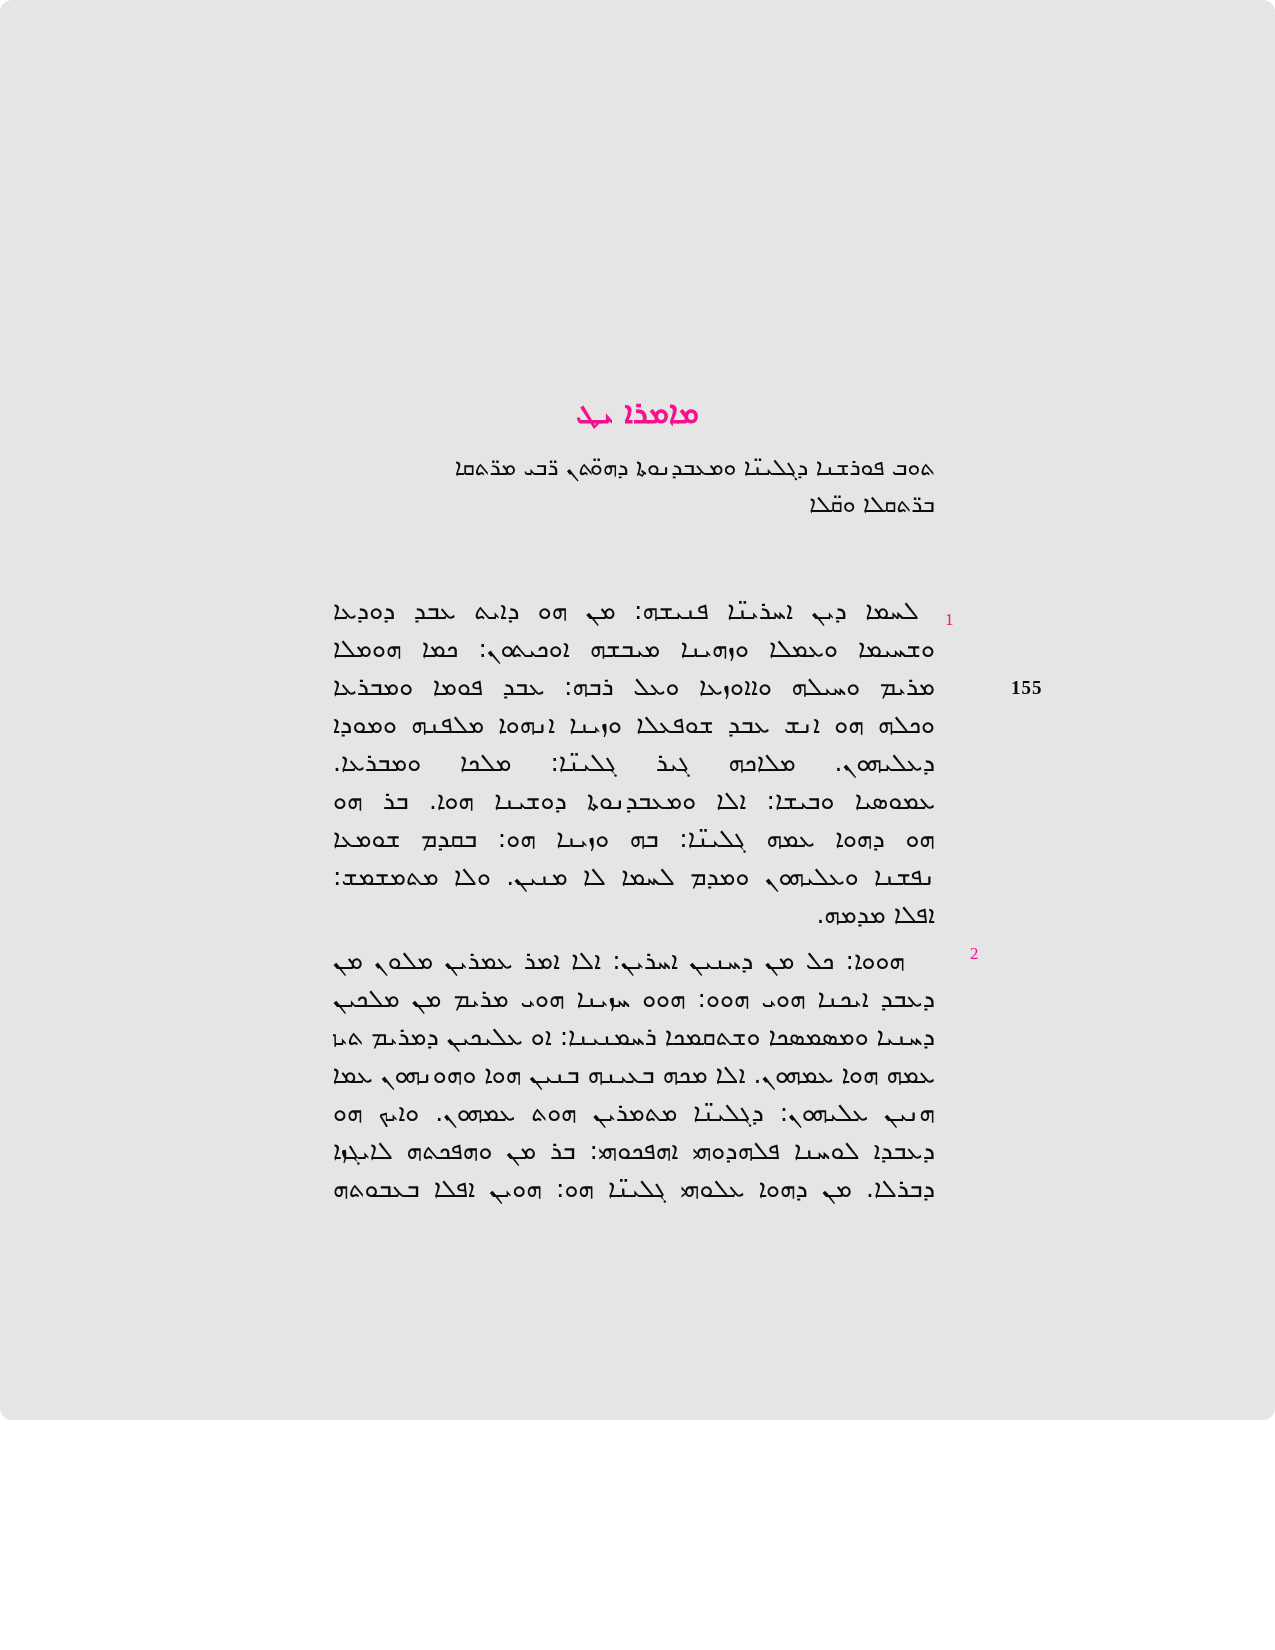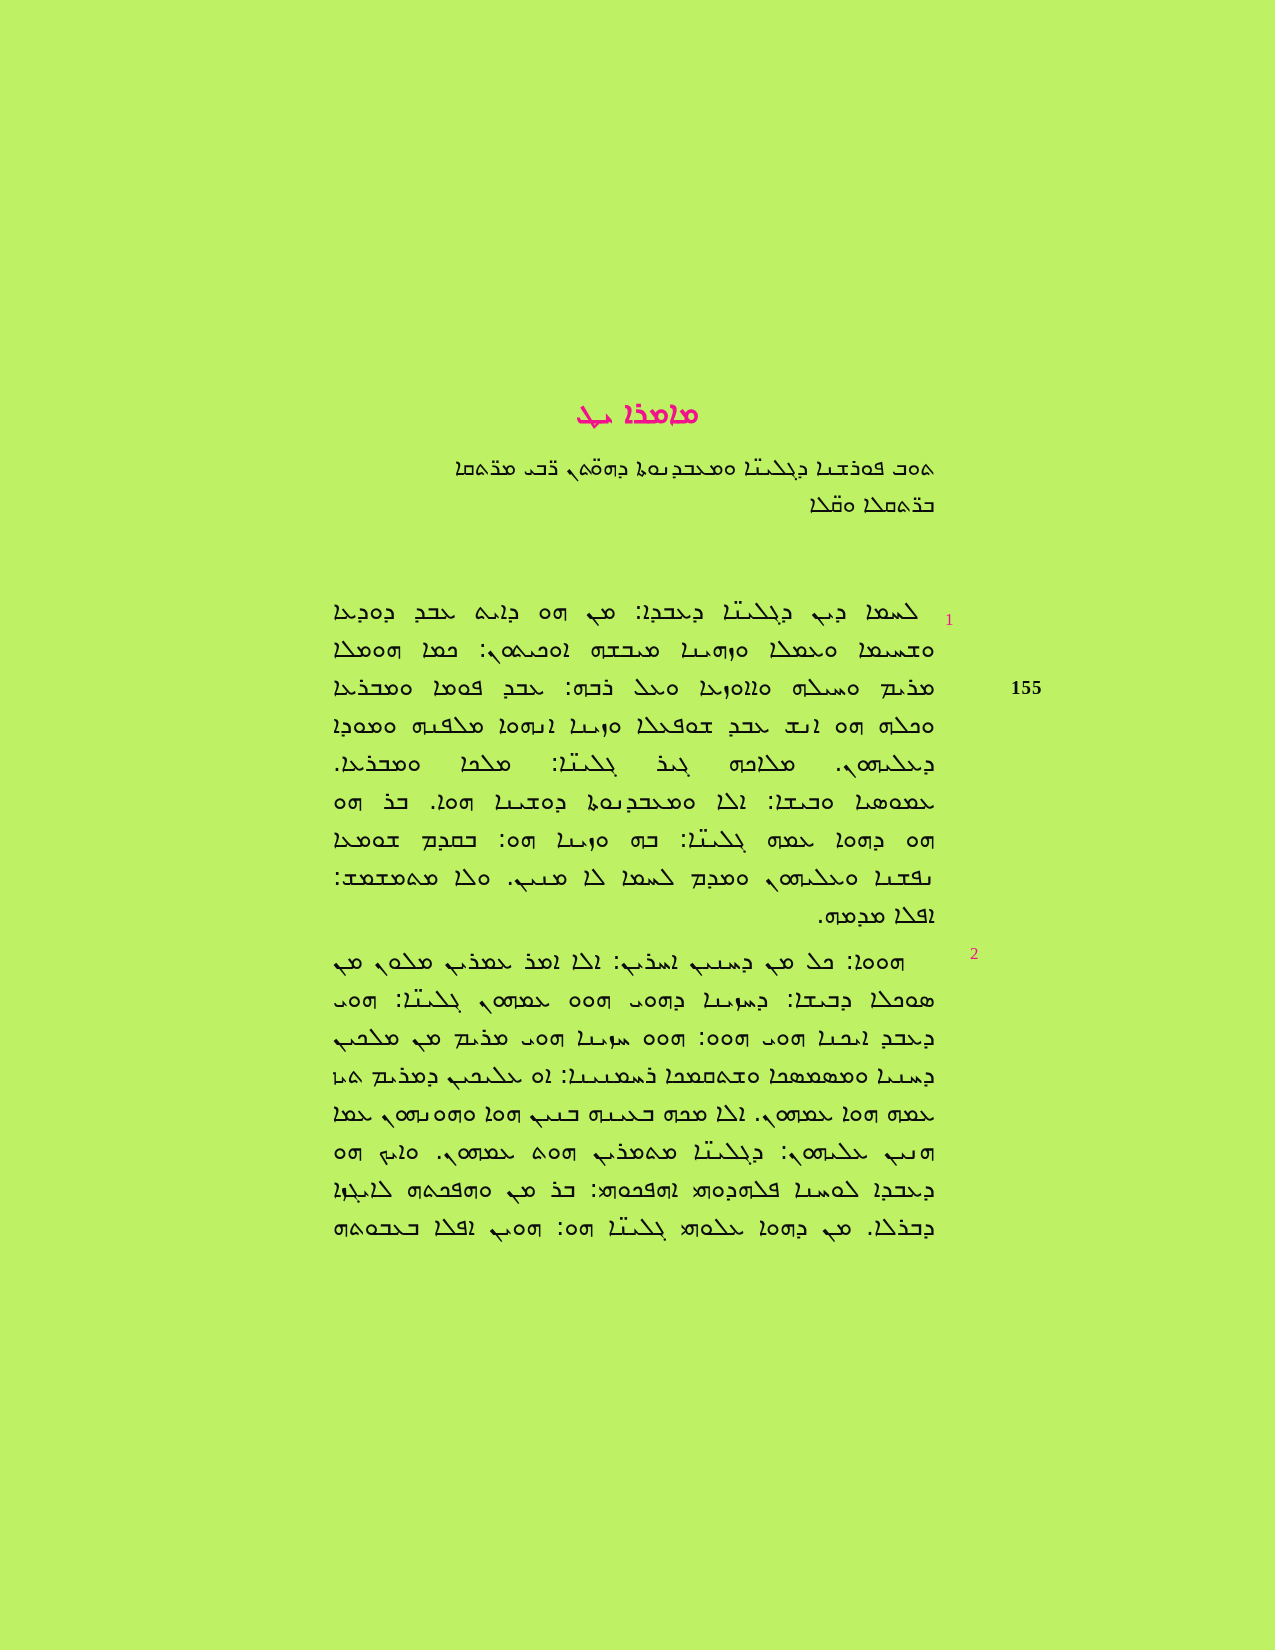--- a/index.html
+++ b/index.html
@@ -3,25 +3,26 @@
 <meta charset="utf-8">
 <style>
   html, body {
     margin: 0;
     padding: 0;
     background: #ffffff;
   }
   .page {
     position: relative;
     width: 1275px;
-    height: 1650px;
-    background: #bef264;
+    height: 1420px;
+    background: #e5e5e5;
     overflow: hidden;
     font-family: "DejaVu Sans", sans-serif;
     color: #0c0c0c;
+    border-radius: 12px;
   }
   
   .title {
     position: absolute;
     top: 394px;
     left: 0;
     width: 100%;
     text-align: center;
     direction: rtl;
     unicode-bidi: embed;
@@ -97,34 +98,33 @@
   <div class="title">ܡܐܡܪܐ ܝܛ</div>
 
   <div class="heading">
     <div>ܬܘܒ ܦܘܪܫܢܐ ܕܓܠܝܢ̈ܐ ܘܡܥܒܕܢܘܬܐ ܕܗܘ̈ܬܢ ܪ̈ܒܝ ܡܪ̈ܬܩܐ</div>
     <div>ܒܪ̈ܬܩܠܐ ܘܩ̈ܠܐ</div>
   </div>
 
   <div class="body">
 
     <div class="para">
-      <div class="bline indent-sm">ܠܚܡܐ ܕܝܢ ܕܓܠܝܢ̈ܐ ܕܥܒܕܐ: ܡܢ ܗܘ ܕܐܝܬ ܥܒܕ ܕܘܕܥܐ</div>
+      <div class="bline indent-sm">ܠܚܡܐ ܕܝܢ ܐܚܪܝܢ̈ܐ ܦܢܝܫܗ: ܡܢ ܗܘ ܕܐܝܬ ܥܒܕ ܕܘܕܥܐ</div>
       <div class="bline">ܘܫܚܝܡܐ ܘܥܡܠܐ ܘܙܗܝܢܐ ܡܝܒܫܗ ܐܘܟܝܬܘܢ: ܟܡܐ ܗܘܡܠܐ</div>
       <div class="bline">ܡܪܝܡ ܘܚܝܠܗ ܘܐܐܘܙܥܐ ܘܥܠ ܪܒܗ: ܥܒܕ ܦܘܡܐ ܘܡܒܪܥܐ</div>
       <div class="bline">ܘܟܠܗ ܗܘ ܐܢܫ ܥܒܕ ܫܘܦܥܠܐ ܘܙܝܢܐ ܐܢܗܘܐ ܡܠܦܢܗ ܘܡܘܕܐ</div>
       <div class="bline">ܕܥܠܝܗܘܢ. ܡܠܐܟܗ ܓܝܪ ܓܠܝܢ̈ܐ: ܡܠܟܐ ܘܡܒܪܥܐ.</div>
       <div class="bline">ܥܡܘܣܝܐ ܘܒܝܫܐ: ܐܠܐ ܘܡܥܒܕܢܘܬܐ ܕܘܫܝܢܐ ܗܘܐ. ܒܪ ܗܘ</div>
       <div class="bline">ܗܘ ܕܗܘܐ ܥܡܗ ܓܠܝܢ̈ܐ: ܒܗ ܘܙܝܢܐ ܗܘ: ܒܩܕܡ ܫܘܡܥܐ</div>
       <div class="bline">ܢܦܫܢܐ ܘܥܠܝܗܘܢ ܘܡܕܡ ܠܚܡܐ ܠܐ ܡܢܝܢ. ܘܠܐ ܡܬܡܫܡܫ:</div>
       <div class="bline lastline">ܐܦܠܐ ܡܕܡܗ.</div>
     </div>
 
     <div class="para para2">
       <div class="bline indent-lg">ܗܘܘܐ: ܟܠ ܡܢ ܕܚܢܝܢ ܐܚܪܝܢ: ܐܠܐ ܐܡܪ ܥܡܪܝܢ ܡܠܘܢ ܡܢ</div>
-      <div class="bline">ܣܘܟܠܐ ܕܒܝܫܐ: ܕܚܙܝܢܐ ܕܗܘܝ ܗܘܘ ܥܡܗܘܢ ܓܠܝܢ̈ܐ: ܗܘܝ</div>
       <div class="bline">ܕܥܒܕ ܐܝܟܢܐ ܗܘܝ ܗܘܘ: ܗܘܘ ܚܙܝܢܐ ܗܘܝ ܡܪܝܡ ܡܢ ܡܠܟܝܢ</div>
       <div class="bline">ܕܚܢܝܐ ܘܡܣܡܣܟܐ ܘܫܬܩܡܟܐ ܪܚܡܢܝܢܐ: ܐܘ ܥܠܝܟܝܢ ܕܡܪܝܡ ܬܝܗܘܐ:</div>
       <div class="bline">ܥܡܗ ܗܘܐ ܥܡܗܘܢ. ܐܠܐ ܡܟܗ ܒܥܝܢܗ ܒܢܝܢ ܗܘܐ ܘܗܘܢܗܘܢ ܥܡܐ</div>
       <div class="bline">ܗܢܝܢ ܥܠܝܗܘܢ: ܕܓܠܝܢ̈ܐ ܡܬܡܪܝܢ ܗܘܬ ܥܡܗܘܢ. ܘܐܝܟ ܗܘ</div>
       <div class="bline">ܕܥܒܕܐ ܠܘܚܢܐ ܦܠܗܕܘܗܝ ܐܗܦܟܘܗܝ: ܒܪ ܡܢ ܘܗܦܟܬܗ ܠܐܝܓܙܐ</div>
       <div class="bline">ܕܒܪܠܐ. ܡܢ ܕܗܘܐ ܥܠܘܗܝ ܓܠܝܢ̈ܐ ܗܘ: ܗܘܝܢ ܐܦܠܐ ܒܥܒܘܬܗ</div>
     </div>
 
   </div>
 

